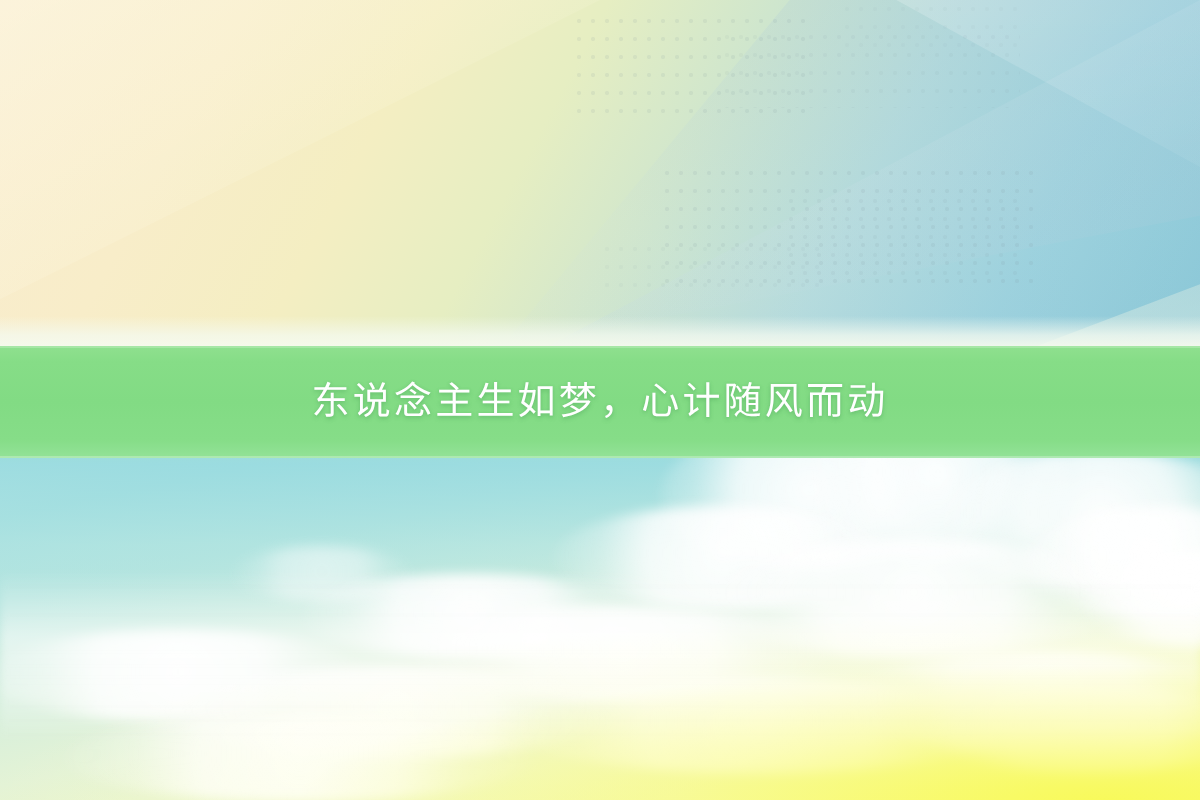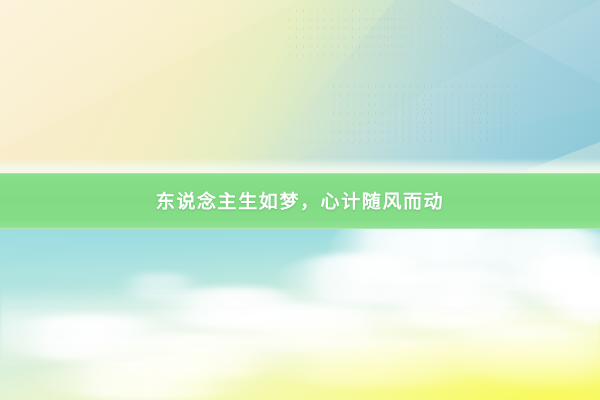--- a/index.html
+++ b/index.html
@@ -139,21 +139,21 @@
       #8fe08f 0%,
       #86dd87 14%,
       #82db84 50%,
       #86dd88 84%,
       #93e298 100%);
     box-shadow: inset 0 1px 0 rgba(255,255,255,0.22),
                 inset 0 -1px 0 rgba(255,255,255,0.25);
   }
   .banner-text {
     font-size: 19px;
-    font-weight: bold;
+    font-weight: normal;
     color: #ffffff;
     letter-spacing: 1.6px;
     white-space: nowrap;
     line-height: 1;
     text-shadow: 0 1px 2px rgba(70,160,85,0.45),
                  0 0 1px rgba(120,200,130,0.55);
     user-select: none;
   }
 
   

